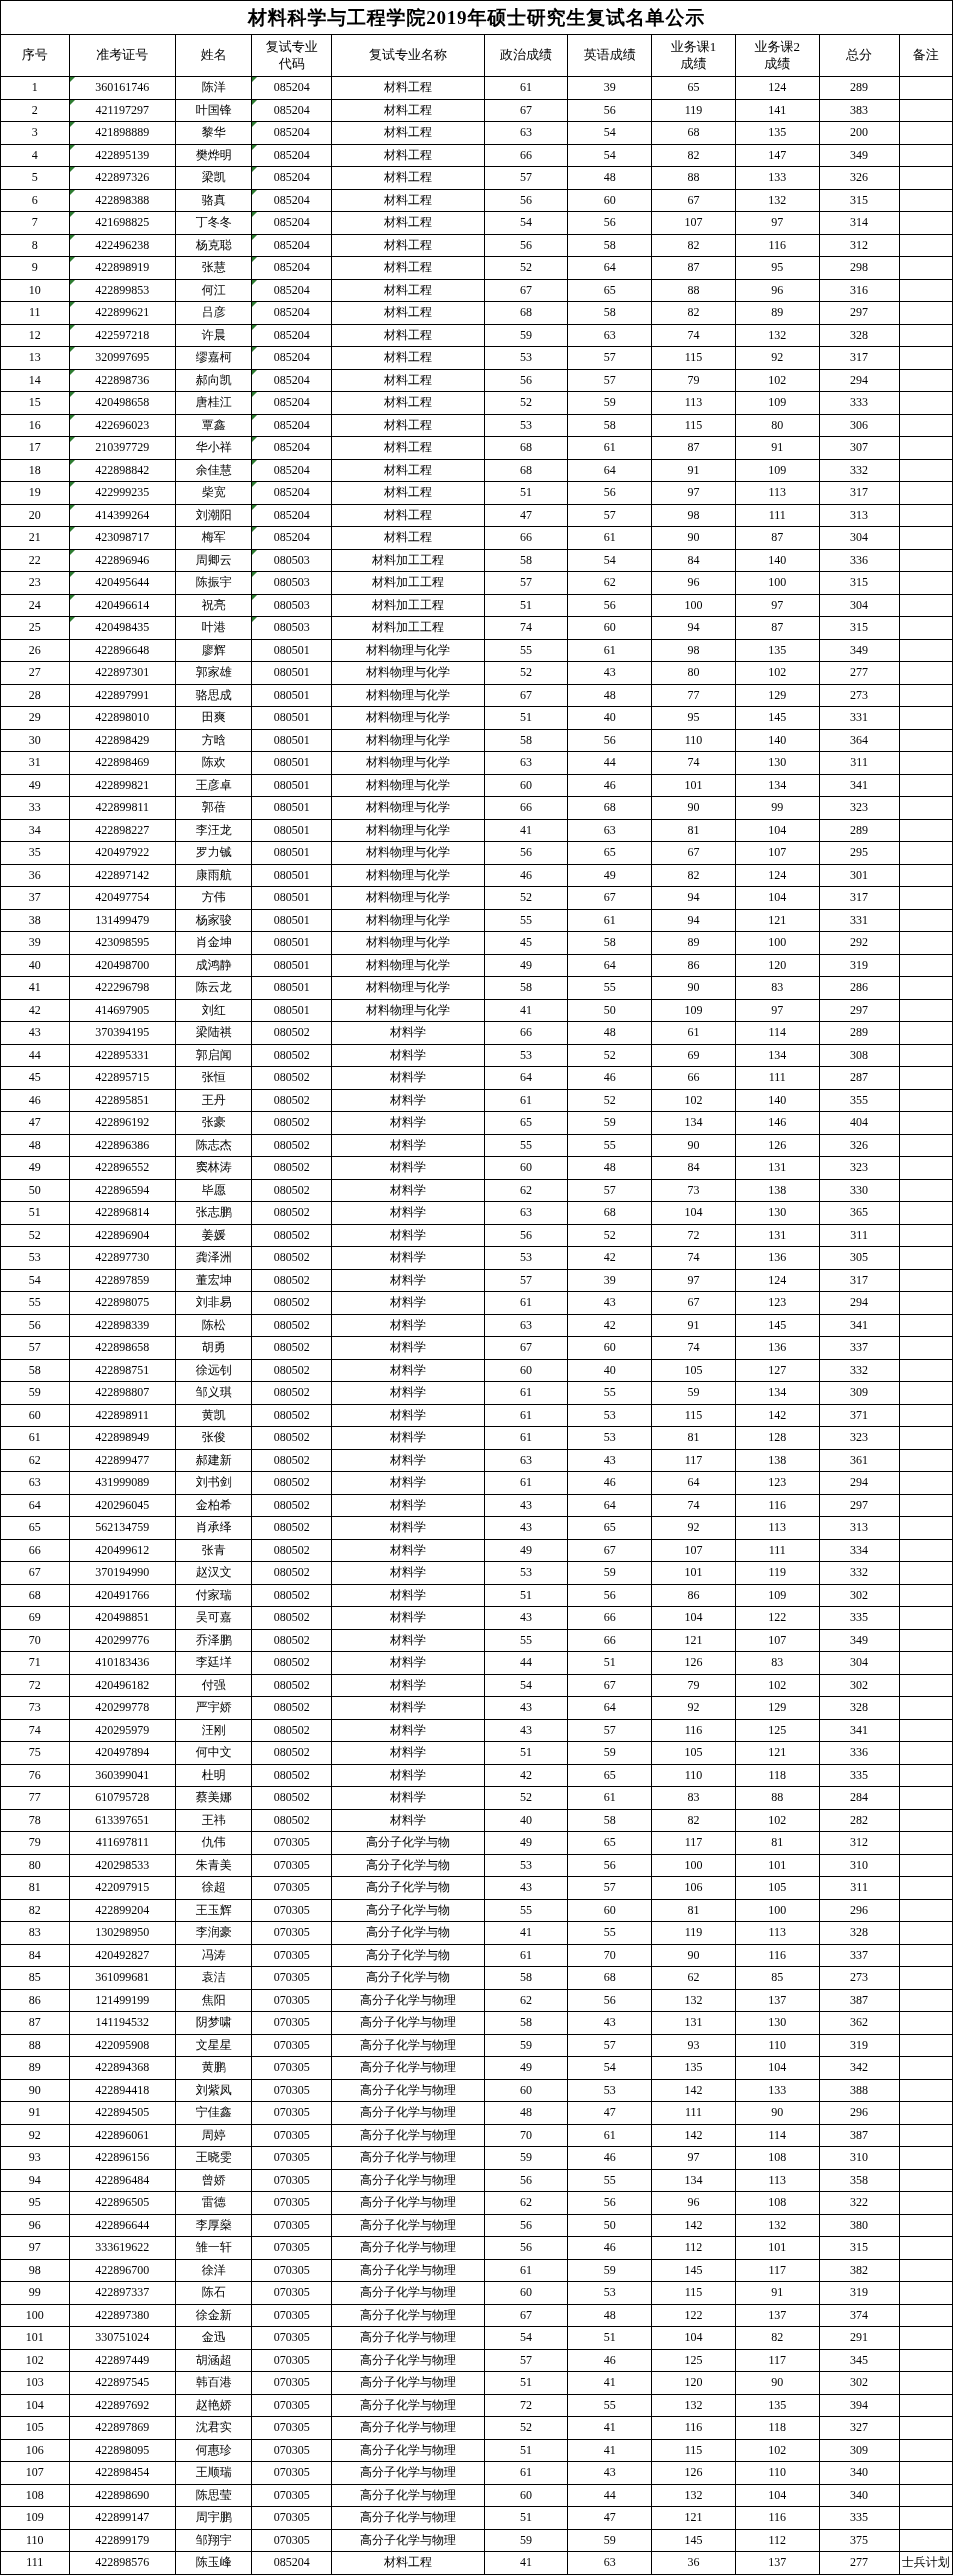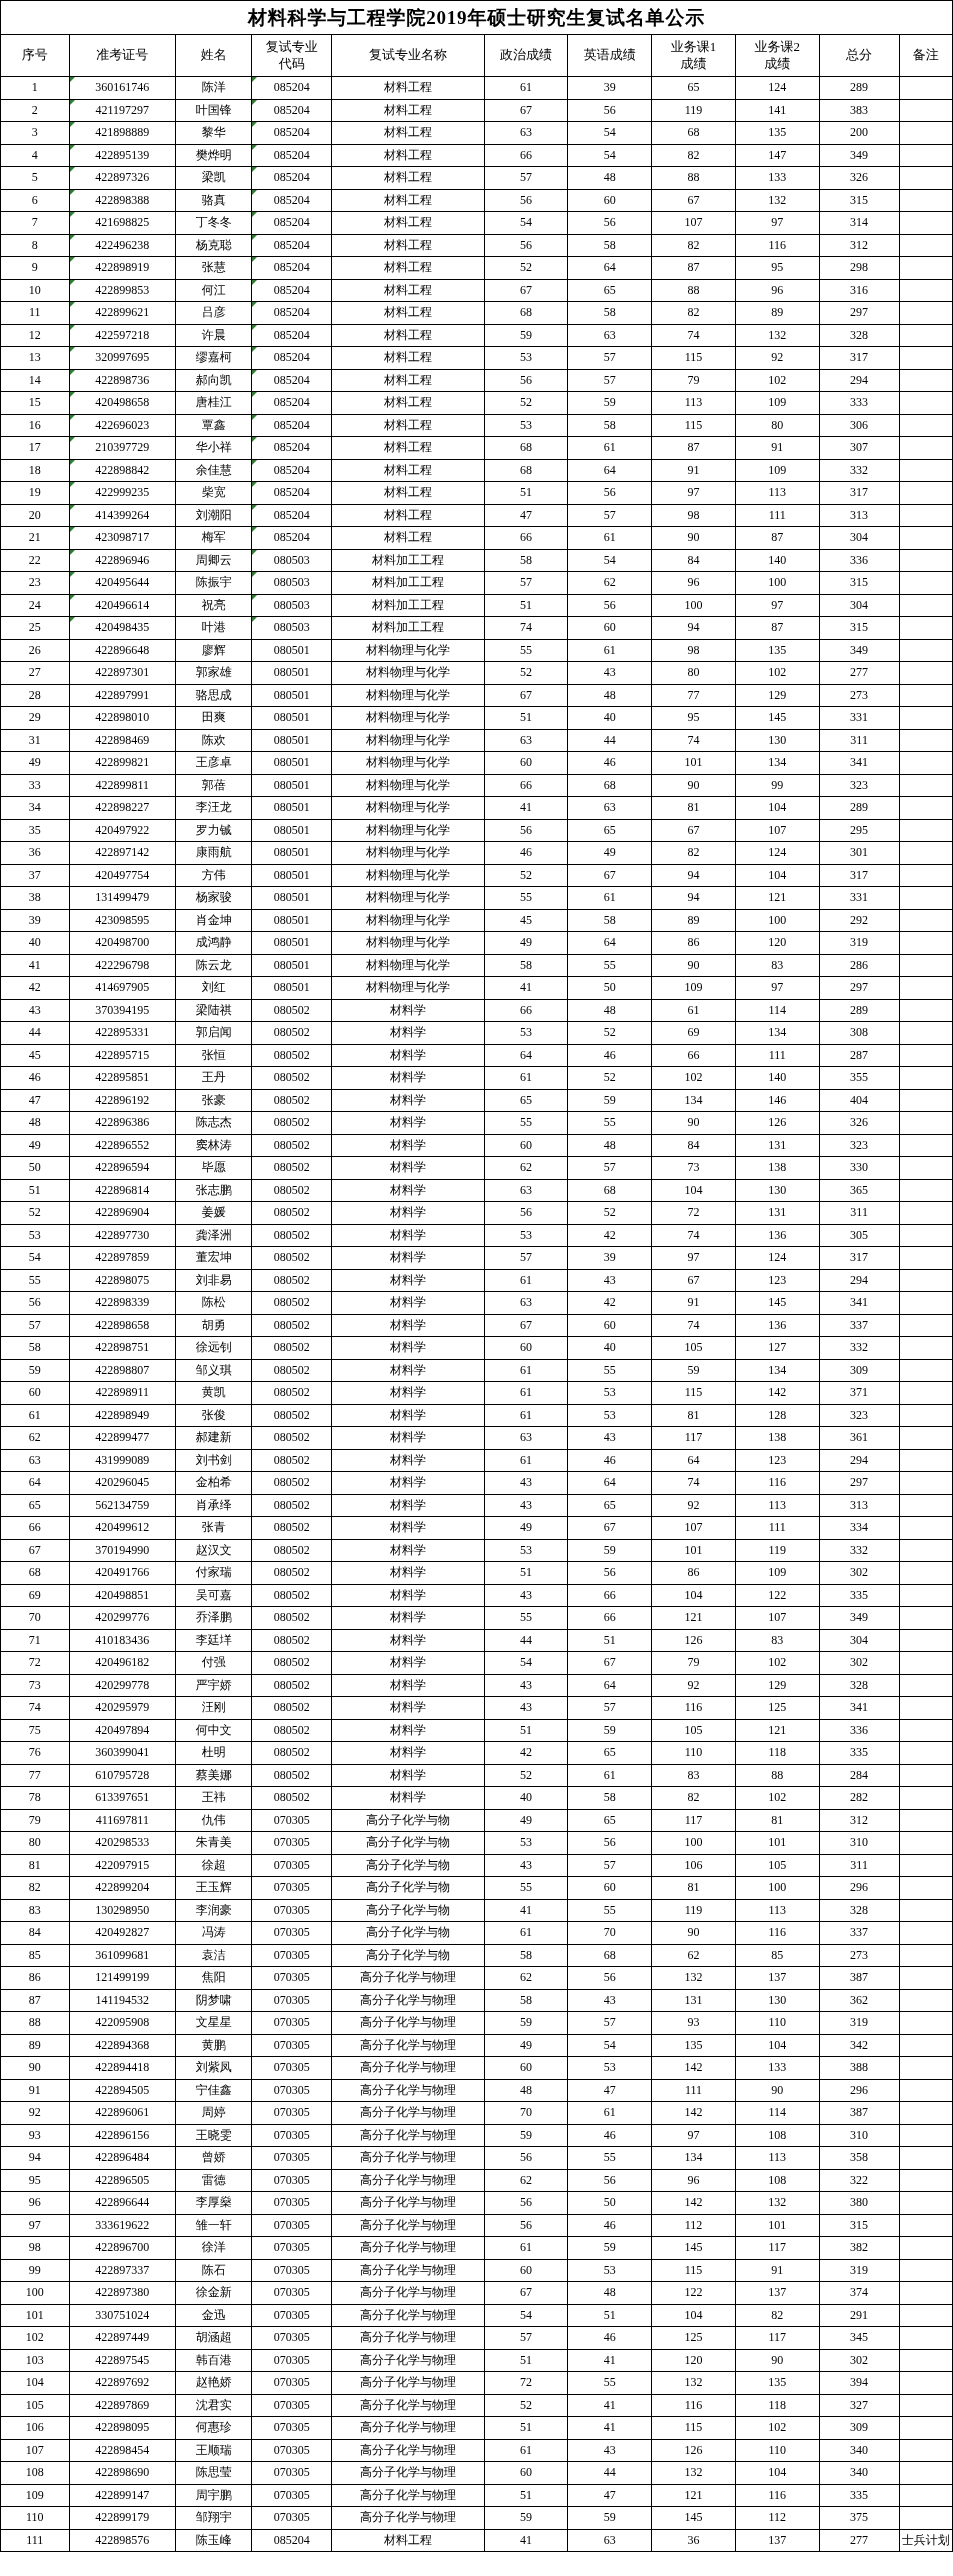--- a/index.html
+++ b/index.html
@@ -473,20 +473,33 @@
         <td>080501</td>
         <td>材料物理与化学</td>
         <td>51</td>
         <td>40</td>
         <td>95</td>
         <td>145</td>
         <td>331</td>
         <td></td>
       </tr>
       <tr>
+        <td>30</td>
+        <td>422898429</td>
+        <td>方晗</td>
+        <td>080501</td>
+        <td>材料物理与化学</td>
+        <td>58</td>
+        <td>56</td>
+        <td>110</td>
+        <td>140</td>
+        <td>364</td>
+        <td></td>
+      </tr>
+      <tr>
         <td>31</td>
         <td>422898469</td>
         <td>陈欢</td>
         <td>080501</td>
         <td>材料物理与化学</td>
         <td>63</td>
         <td>44</td>
         <td>74</td>
         <td>130</td>
         <td>311</td>

